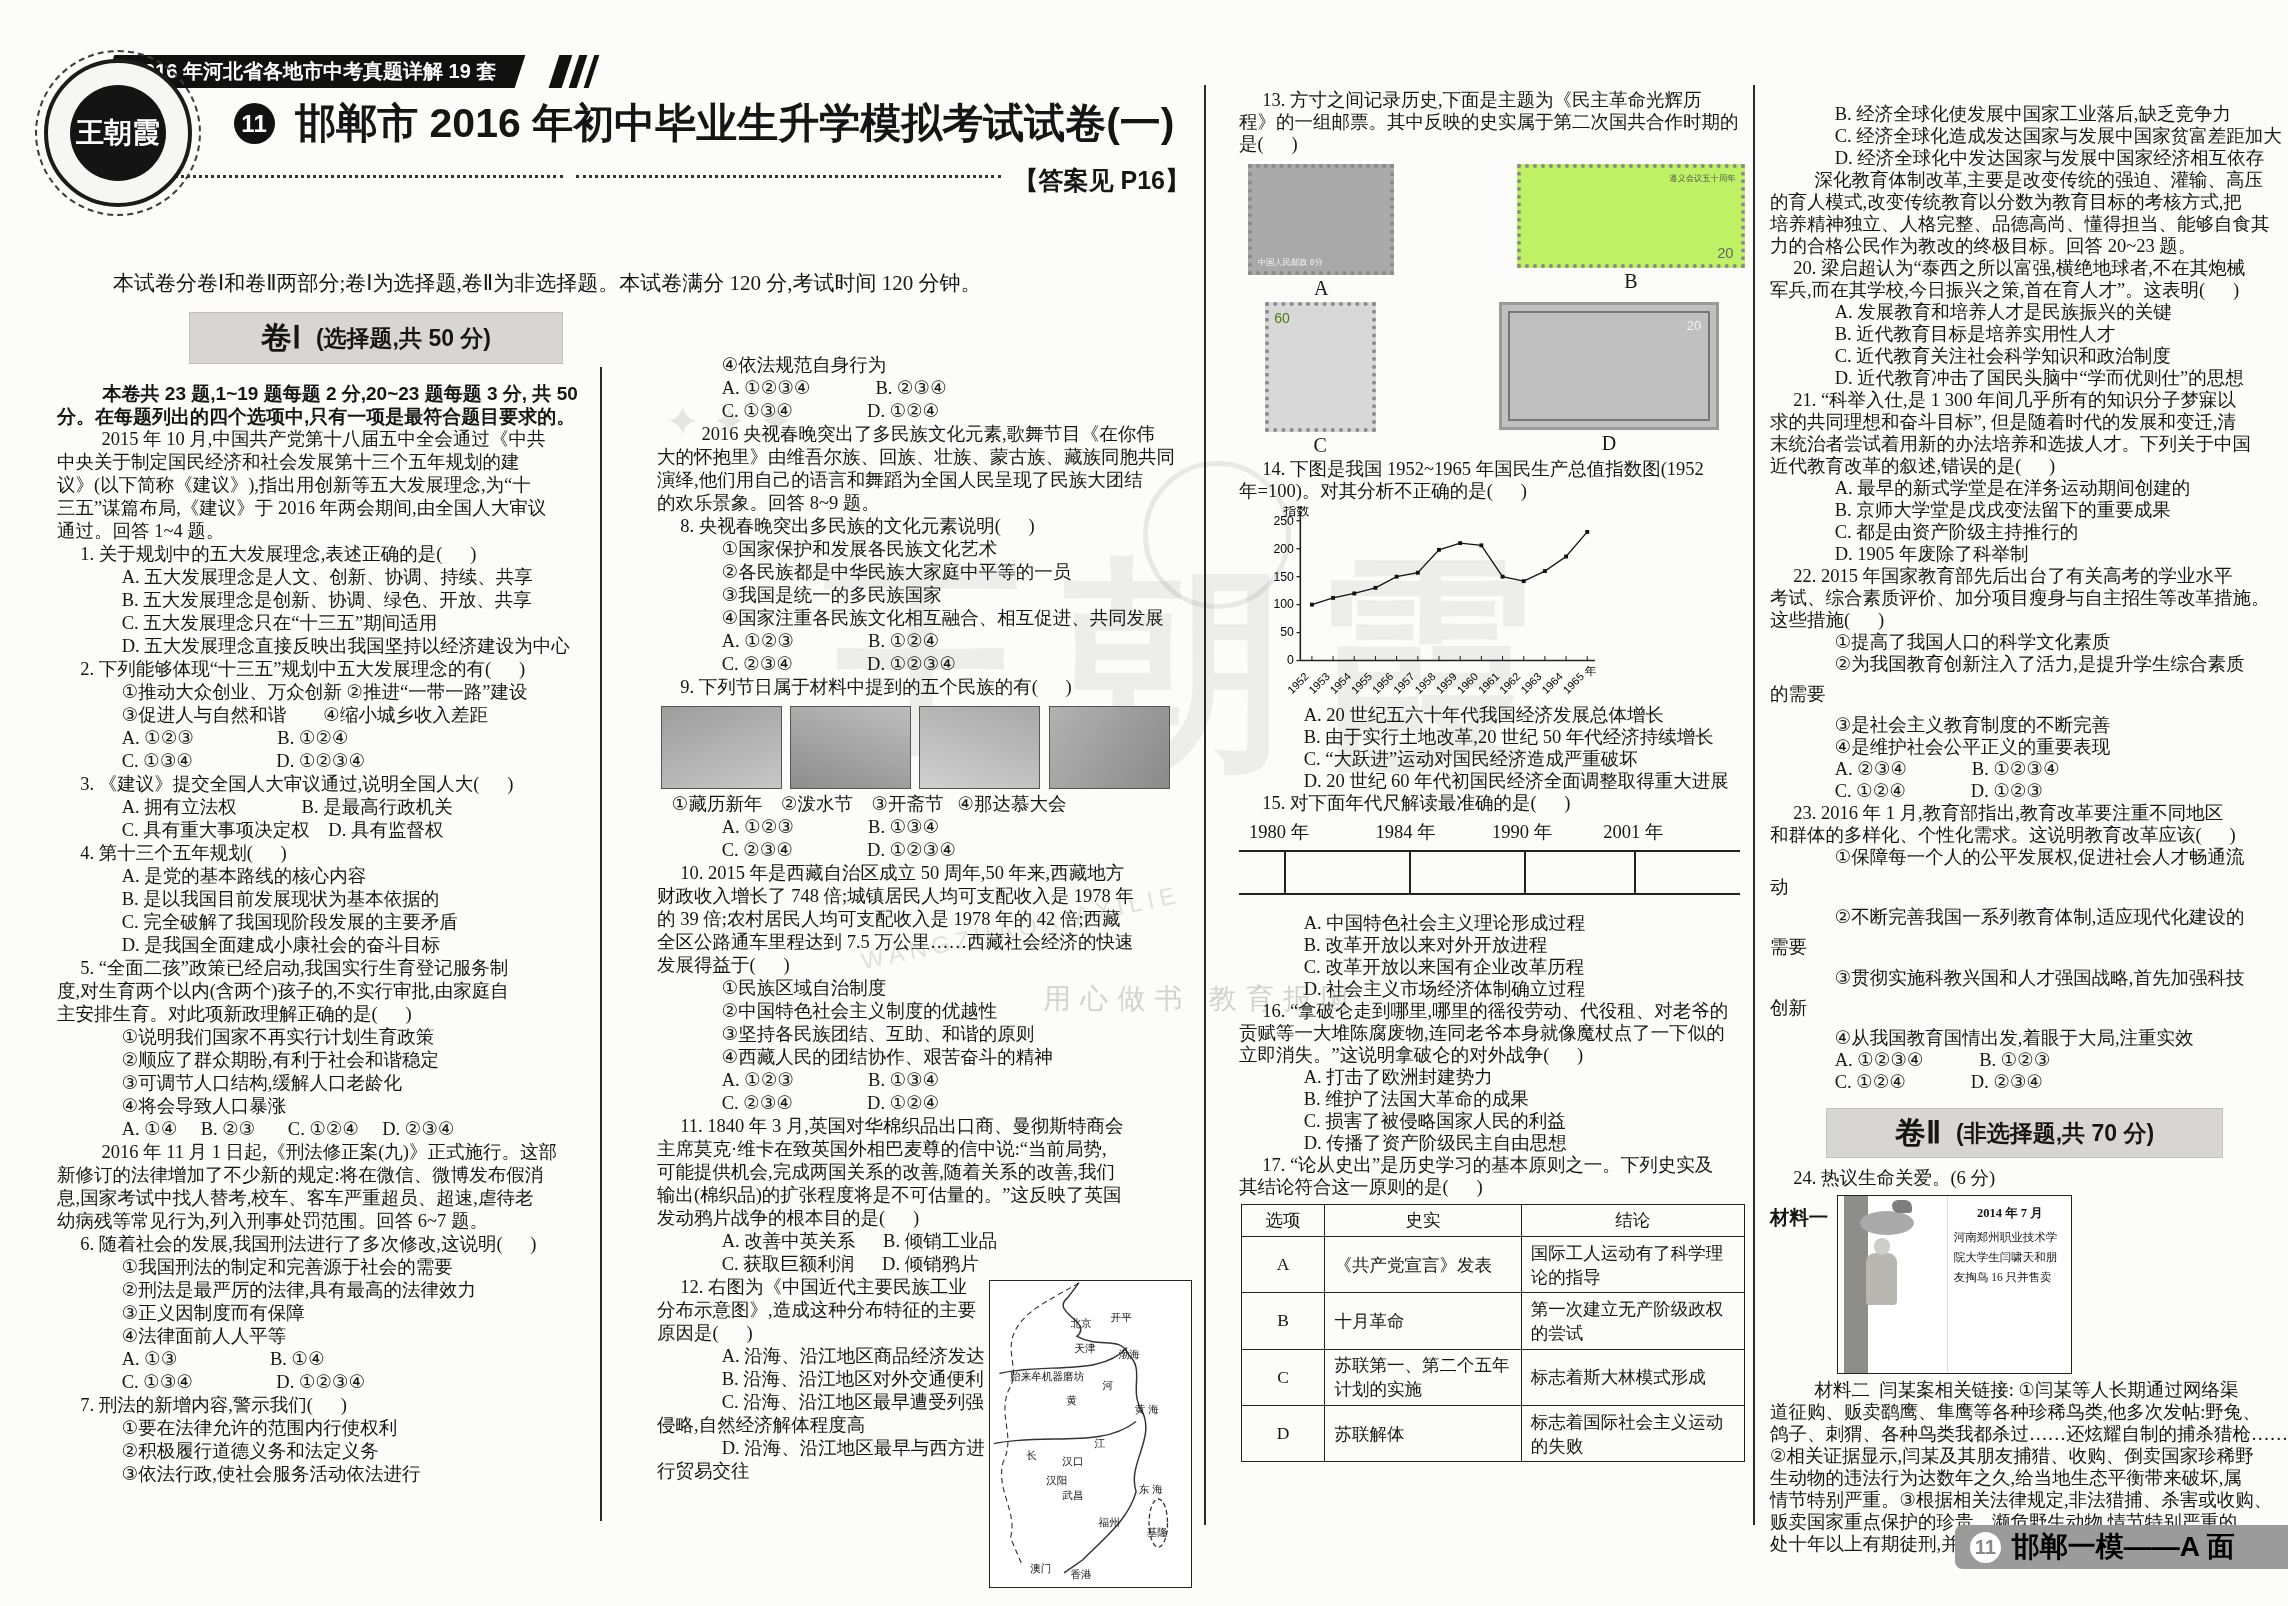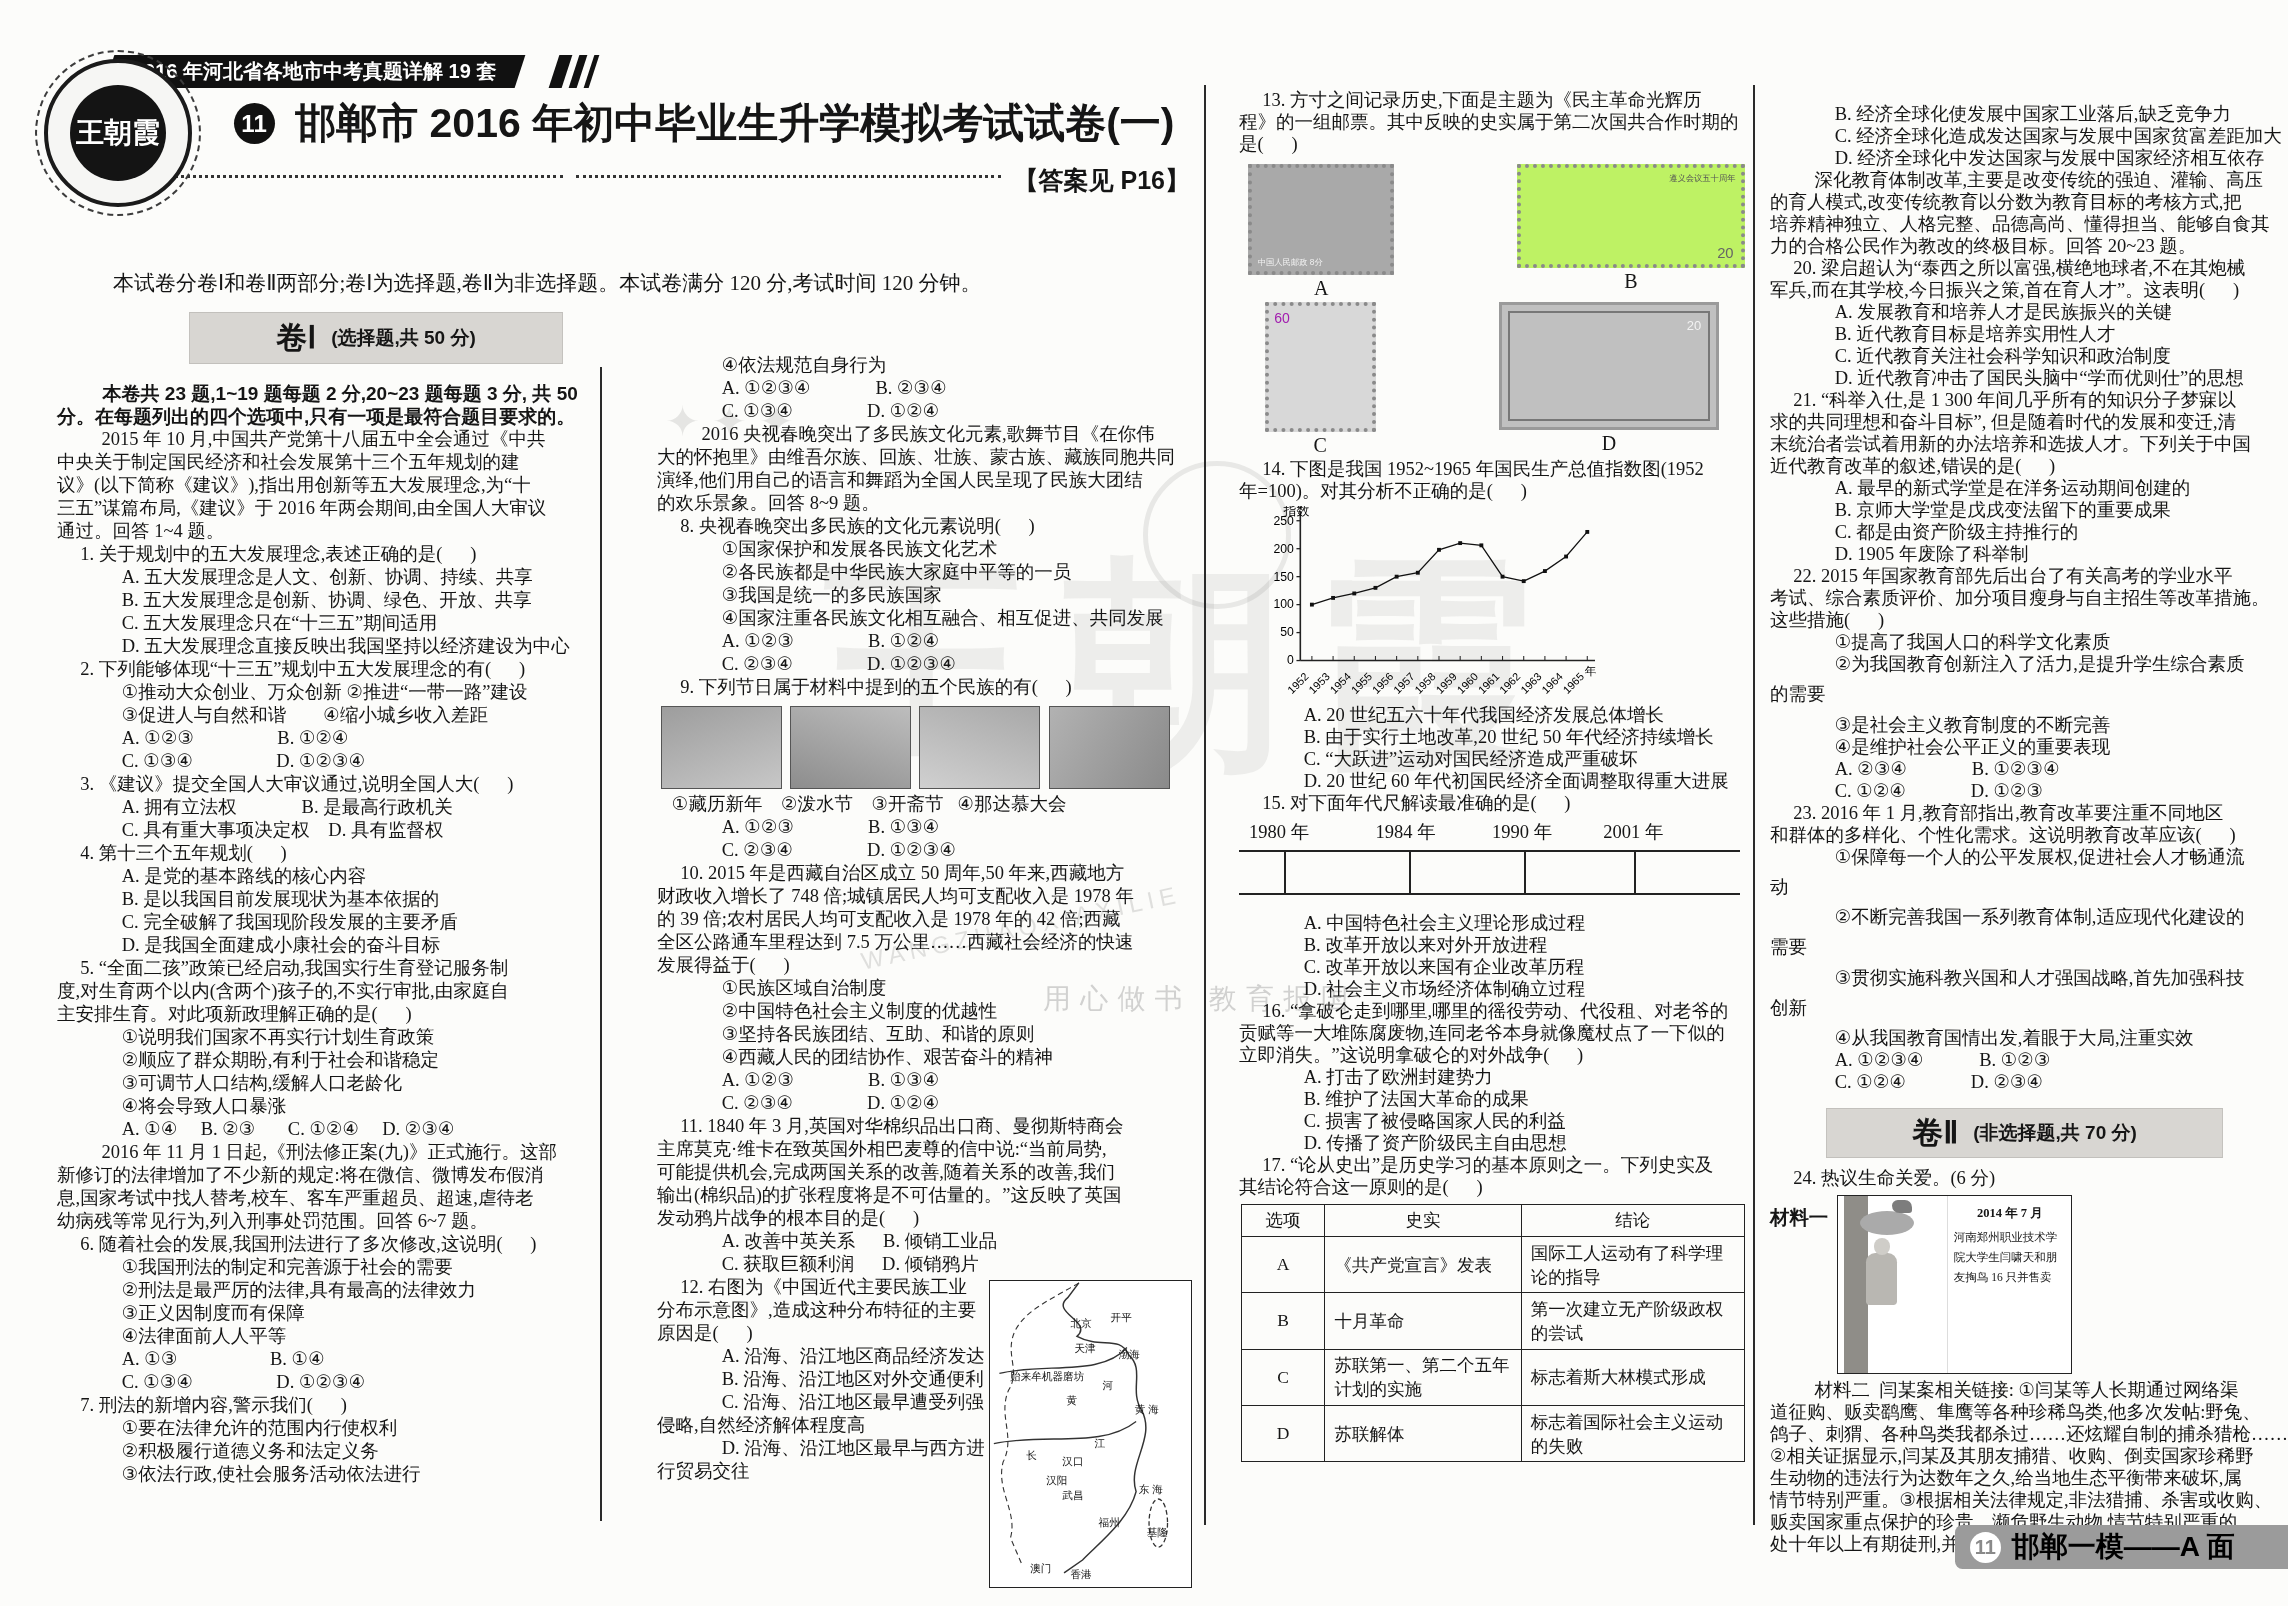--- a/index.html
+++ b/index.html
@@ -24,21 +24,21 @@
         background:#111;color:#fff;font-size:24px;text-align:center;vertical-align:5.5px;margin-right:9.2px;}
   .subject-row{position:absolute;left:138px;top:164px;width:1052px;display:flex;align-items:center;gap:13px;}
   .dots{flex:1;border-bottom:3.7px dotted #333;height:0;margin-bottom:7.4px;}
   .subject{font-family:"Liberation Sans",sans-serif;font-weight:bold;font-size:50px;letter-spacing:5.5px;}
   .answer-ref{font-family:"Liberation Sans",sans-serif;font-weight:bold;font-size:25px;white-space:nowrap;}
   .intro{position:absolute;left:92px;top:269px;width:1108px;font-size:21px;white-space:pre;}
   
   .kan-box{background:#d8d6d2;box-shadow:0 0 0 0.9px #c2c0bc inset;display:flex;align-items:center;
         justify-content:center;gap:14.8px;font-family:"Liberation Sans",sans-serif;font-weight:bold;}
   .kan-box .kan{font-size:31px;}
-  .kan-box .note{font-size:19px;}
+  .kan-box .note{font-size:23px;}
   #kan1{position:absolute;left:189px;top:312px;width:374px;height:52px;}
   #kan2{width:397px;height:50px;margin:14.8px auto 9.2px auto;}
   
   .col{position:absolute;z-index:2;}
   #col1{left:57px;top:382px;width:521px;}
   #col2{left:657px;top:354px;width:535px;}
   #col3{left:1239px;top:89px;width:506px;}
   #col4{left:1770px;top:103px;width:509px;}
   .ln{white-space:pre;font-size:18.5px;line-height:23px;}
   #col3 .ln,#col4 .ln{line-height:22px;}
@@ -323,21 +323,21 @@
           <div class="stamp" style="width:220px;height:96px;background:#bef264;">
             <span class="tiny" style="right:5.5px;top:4.6px;color:#555;">遵义会议五十周年</span>
             <span class="tiny" style="right:7.4px;bottom:3.7px;font-size:14.8px;color:#666;">20</span>
           </div>
           <div class="stamp-label">B</div>
         </div>
       </div>
       <div class="stamp-row">
         <div class="stampwrap" style="margin-left:16.6px;">
           <div class="stamp" style="width:103px;height:122px;background:#d8d8d8;">
-            <span class="tiny" style="left:5.5px;top:4.6px;font-size:14px;color:#a21caf;">60</span>
+            <span class="tiny" style="left:5.5px;top:4.6px;font-size:14px;color:#4d7c0f;">60</span>
           </div>
           <div class="stamp-label">C</div>
         </div>
         <div class="stampwrap" style="margin-right:26px;">
           <div class="stamp frame" style="width:214px;height:122px;border-style:solid;">
             <span class="tiny" style="right:14.8px;top:13px;font-size:13px;">20</span>
           </div>
           <div class="stamp-label">D</div>
         </div>
       </div>

